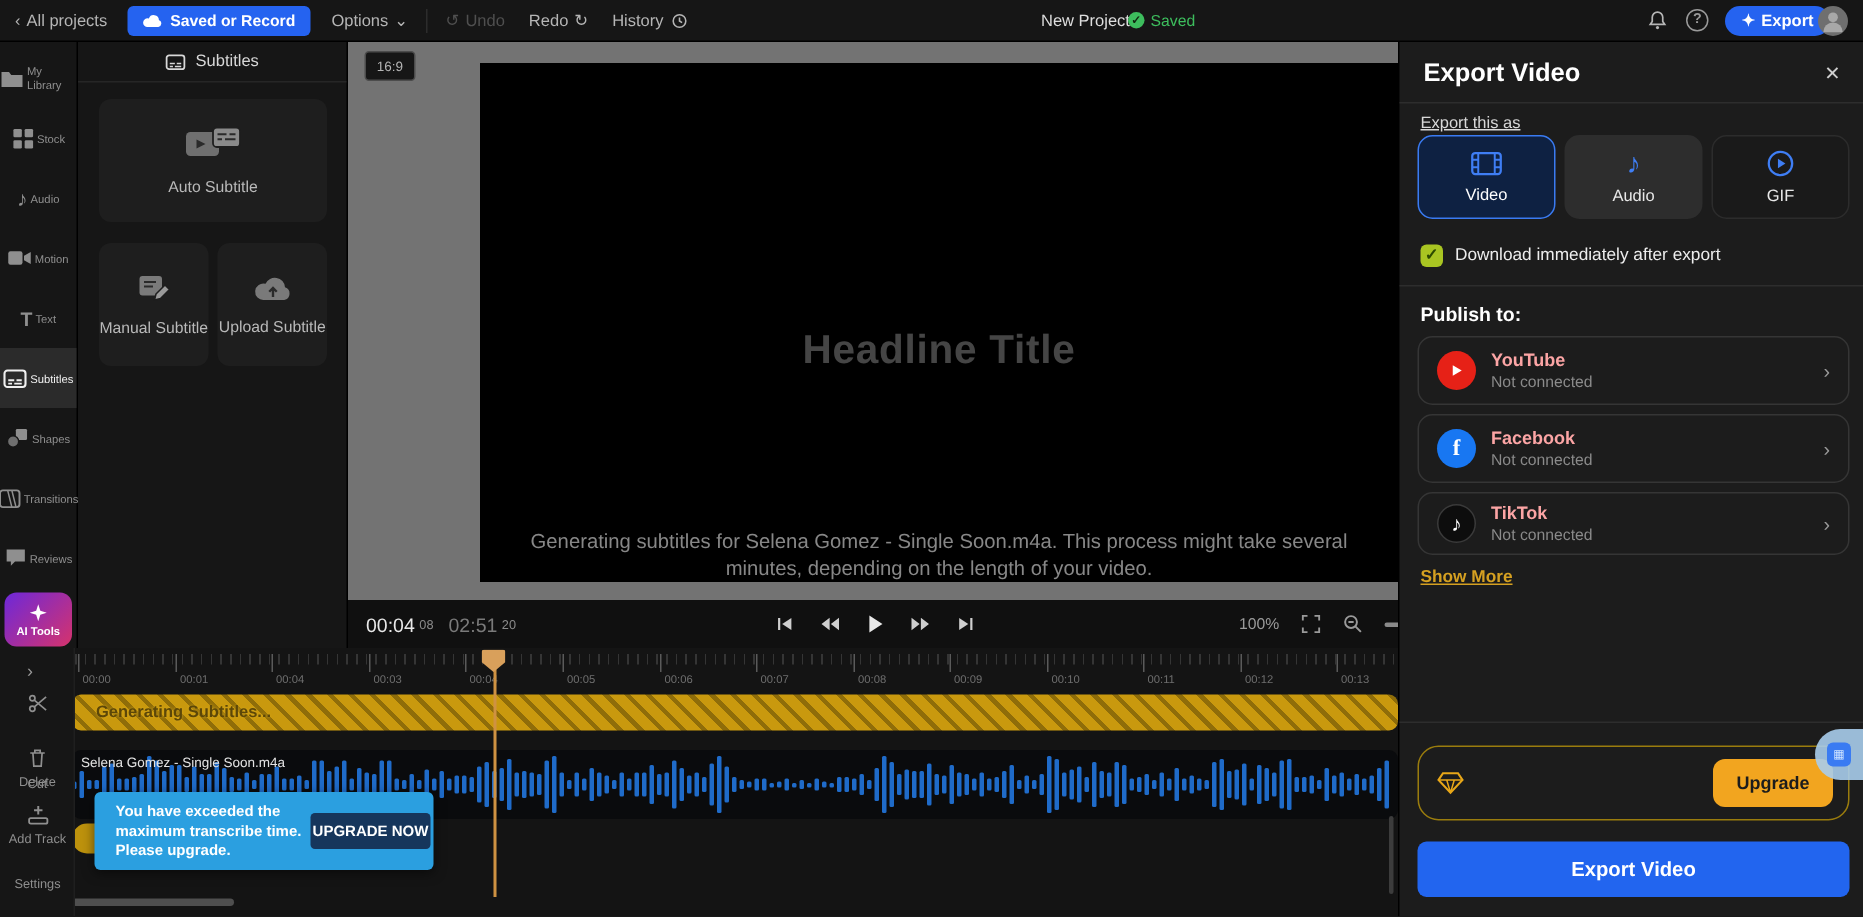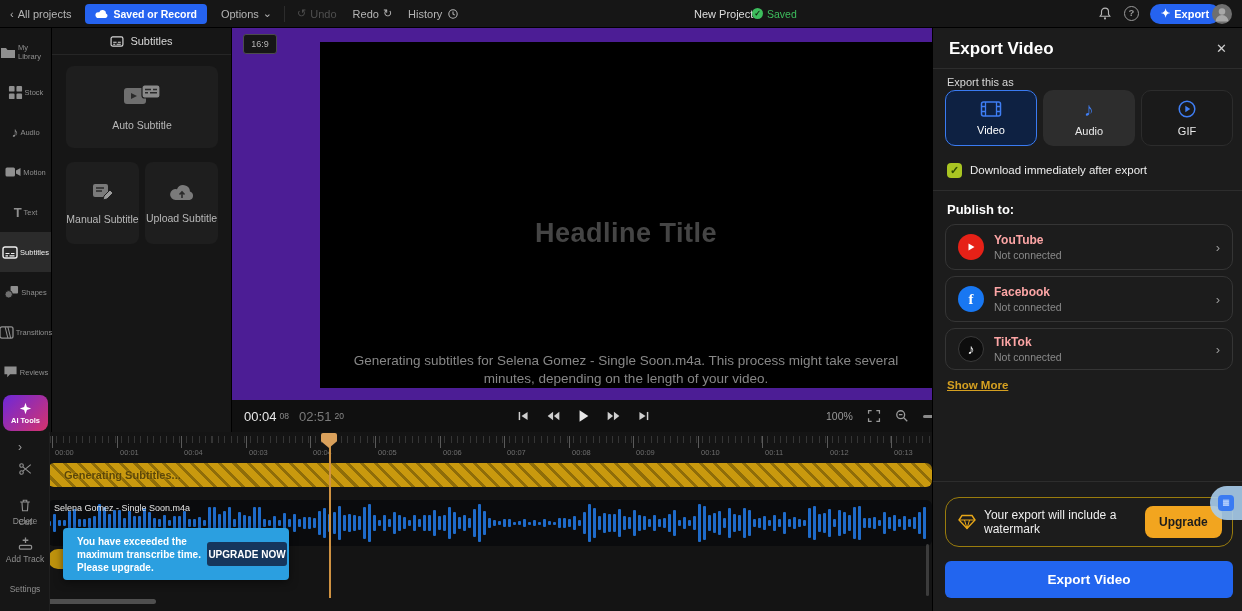--- a/index.html
+++ b/index.html
@@ -28,21 +28,21 @@
   .sb-item.active { background:#2b2b2b; color:#f0f0f0; }
   .sb-ai { margin:3px 3px 0 3px; height:36px; border-radius:8px; background:linear-gradient(135deg,#6d28d9,#d6336c); color:#fff; display:flex; flex-direction:column; align-items:center; justify-content:center; gap:1px; font-size:7.5px; font-weight:bold; }
 
   
   #subpanel { position:absolute; left:52px; top:28px; width:180px; height:404px; background:#161616; border-right:1px solid #000; z-index:2; }
   #subpanel .hdr { height:27px; border-bottom:1px solid #262626; display:flex; align-items:center; justify-content:center; gap:6px; color:#d8d8d8; font-size:11px; }
   .sub-card { background:#1e1e1e; border-radius:8px; display:flex; flex-direction:column; align-items:center; justify-content:center; gap:10px; color:#b9b9b9; }
   .sub-card .lbl { font-size:10.5px; }
 
   
-  #canvas { position:absolute; left:232px; top:28px; width:1010px; height:404px; background:#4c1d95; }
+  #canvas { position:absolute; left:232px; top:28px; width:1010px; height:404px; background:#737373; }
   #ratio-badge { position:absolute; left:11px; top:6px; width:34px; height:20px; border:1px solid #4c4c4c; border-radius:3px; color:#b5b5b5; font-size:9px; display:flex; align-items:center; justify-content:center; background:#161616; }
   #video { position:absolute; left:88px; top:14px; width:612px; height:346px; background:#000; overflow:hidden; }
   #headline { position:absolute; left:0; top:176px; width:100%; text-align:center; color:#454545; font-size:27px; font-weight:bold; letter-spacing:.5px; }
   #gen-status { position:absolute; left:26px; top:310px; width:560px; text-align:center; color:#878787; font-size:13.5px; line-height:1.3; }
 
   
   #transport { position:absolute; left:232px; top:400px; width:700px; height:32px; background:#101010; display:flex; align-items:center; z-index:2; }
   .tc-main { color:#e8e8e8; font-size:13px; }
   .tc-frac { color:#8a8a8a; font-size:8.5px; margin-left:1px; }
   .tc-total { color:#7a7a7a; font-size:13px; }
@@ -660,21 +660,21 @@
         <span>Settings</span>
       </div>
     </div>
   </div>
 
   <div id="export-panel">
     <div id="ep-title">Export Video</div>
     <div id="ep-close"><span>✕</span></div>
     <div class="ep-div" style="top:40px;"></div>
 
-    <div class="ep-label" style="top:48px;">Export this as</div>
+    <div class="ep-label" style="top:48px;text-decoration:underline;">Export this as</div>
 
     <div class="fmt-card fmt-video">
       <span>
           <svg width="22" height="18" viewBox="0 0 22 18">
             <rect x="1.5" y="2" width="19" height="14" rx="2" fill="none" stroke="#3f7ef4" stroke-width="1.5"></rect>
             <path d="M5.5 2v14M16.5 2v14M1.5 6.5h4M1.5 11.5h4M16.5 6.5h4M16.5 11.5h4" stroke="#3f7ef4" stroke-width="1.3"></path>
           </svg>
         </span>
       <span>Video</span>
     </div>
@@ -737,21 +737,20 @@
 
     <div class="ep-div" style="top:453px;"></div>
 
     <div id="wm-box">
       <span>
           <svg width="18" height="16" viewBox="0 0 18 16">
             <path d="M4 1.5h10l3 4.5-8 8.5L1 6z" fill="none" stroke="#e8a718" stroke-width="1.4"></path>
             <path d="M1 6h16M6.5 6L9 14.5M11.5 6L9 14.5" stroke="#e8a718" stroke-width="1"></path>
           </svg>
         </span>
-      <span id="wm-text">Your export will include a watermark</span>
       <div id="wm-upgrade">Upgrade</div>
     </div>
 
     <div id="export-cta">Export Video</div>
   </div>
 
   <div id="float-widget">
     <span class="glyph">▦</span>
   </div>
 

